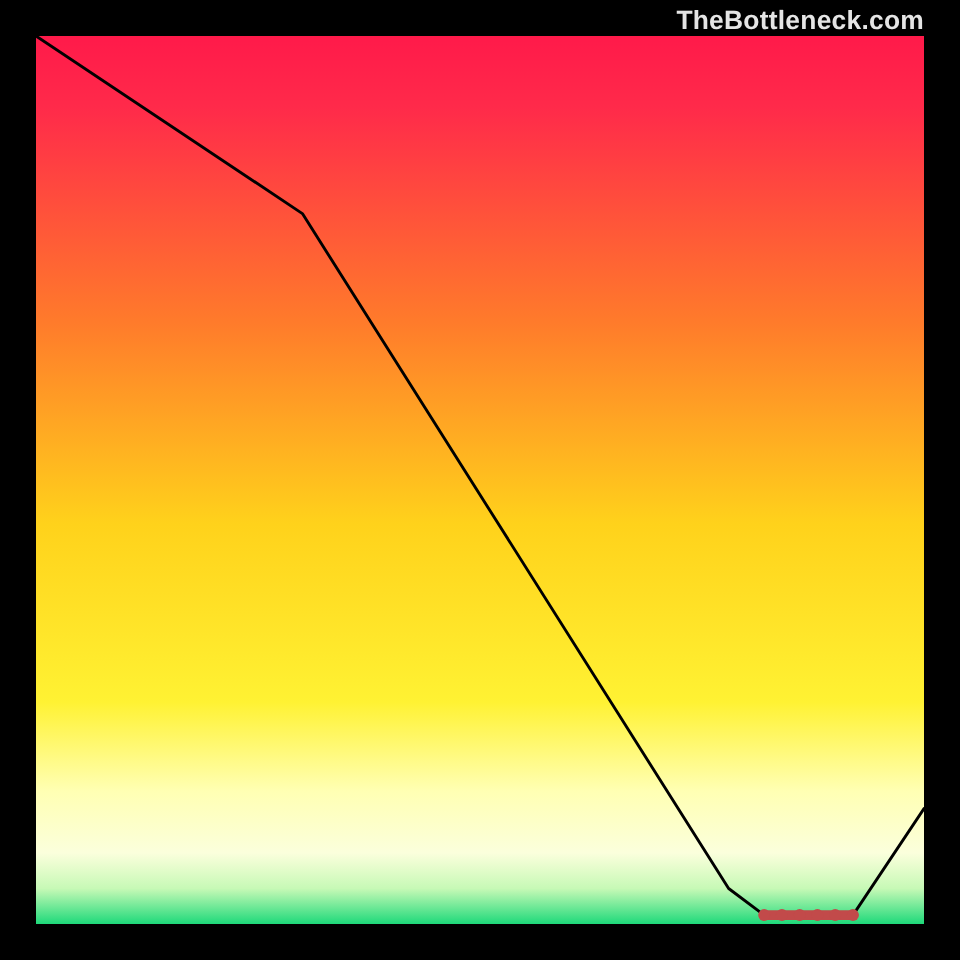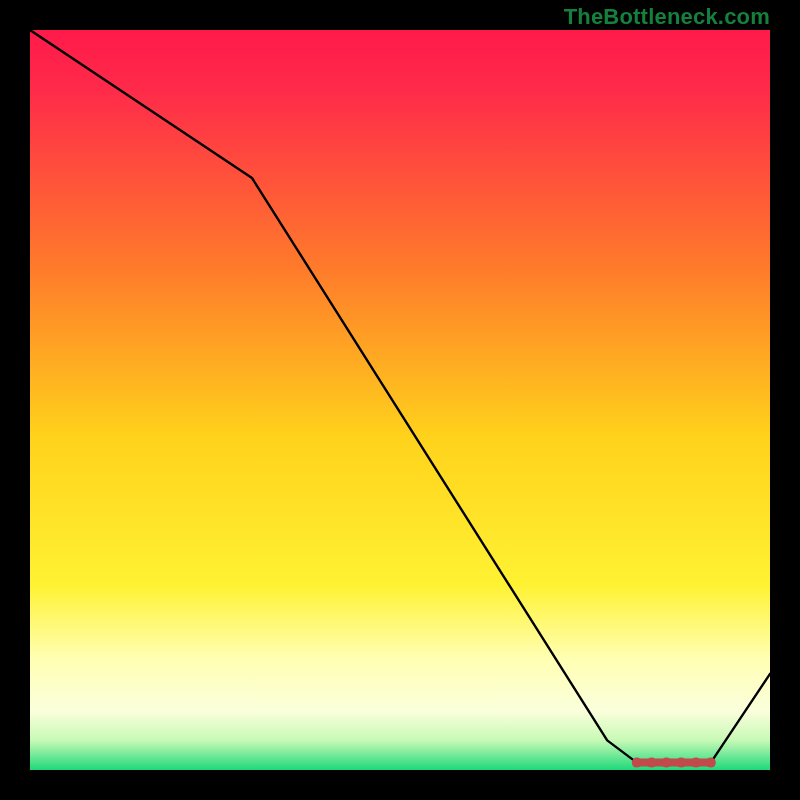--- a/index.html
+++ b/index.html
@@ -23,21 +23,21 @@
     width: 740px;
     height: 740px;
   }
   .watermark {
     position: absolute;
     top: 4px;
     right: 30px;
     font-family: Arial, Helvetica, sans-serif;
     font-size: 22px;
     font-weight: 600;
-    color: #15803d;
+    color: #e5e5e5;
     letter-spacing: 0.2px;
   }
   svg { display: block; }
 </style>
 </head>
 <body>
 
 <div class="frame">
 
   <div class="watermark">TheBottleneck.com</div>

